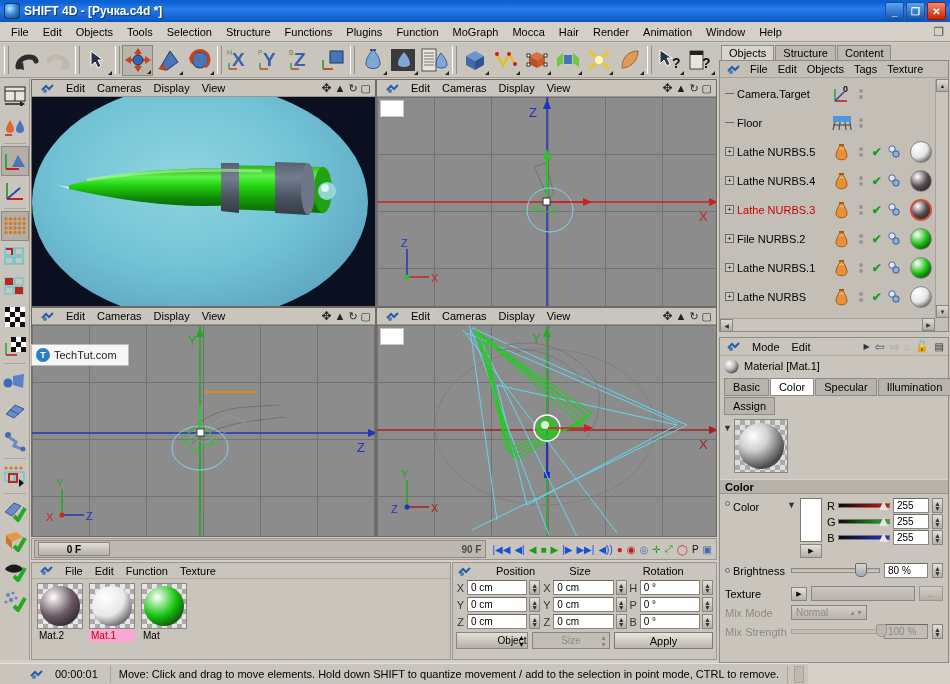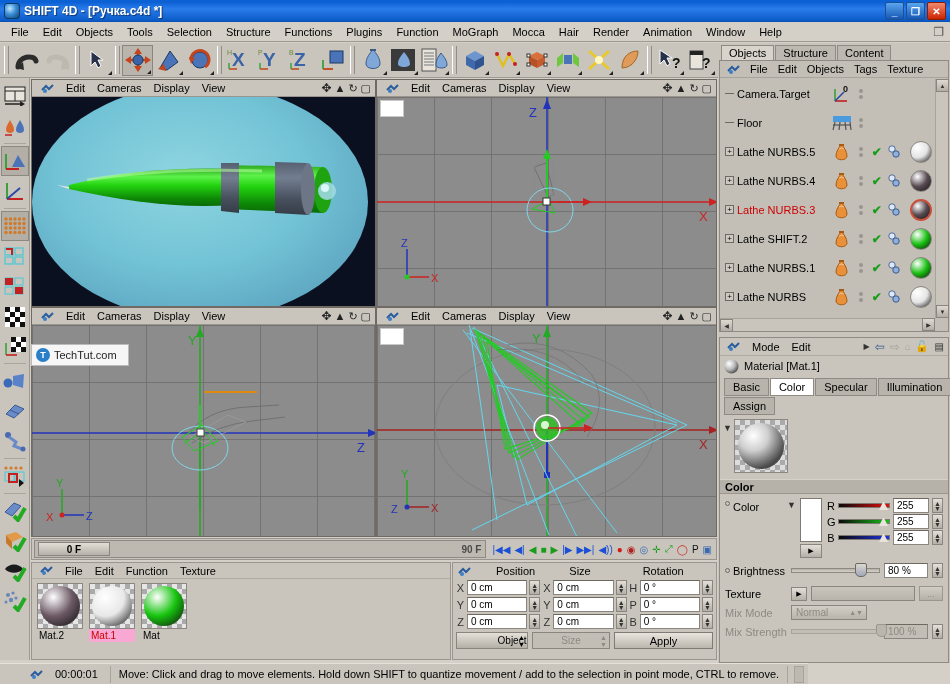--- a/index.html
+++ b/index.html
@@ -1157,21 +1157,21 @@
                 <circle cx="9" cy="10" r="3.2" fill="#8fb0dd" stroke="#3a5a8a"></circle>
               </svg>
             </div>
             <div style="width:30px;display:flex;justify-content:center;">
               <span style="width:22px;height:22px;border-radius:50%;display:block;border:2px solid #c8503a;background:radial-gradient(circle at 32% 28%, #ffffff 0%, #584b52 50%, #111 100%);"></span>
             </div>
           </div>
           <div class="om-row">
             <div style="width:118px;display:flex;align-items:center;padding-left:5px;">
               <span class="plus">+</span>
-              <span class="om-name">Lathe SHIFT.2</span>
+              <span class="om-name">File NURBS.2</span>
             </div>
             <div style="width:26px;display:flex;justify-content:center;">
               <svg width="17" height="20" viewBox="0 0 17 20">
                 <path d="M8.5 2 C6 6 3 9 3 14 C3 19 14 19 14 14 C14 9 11 6 8.5 2 Z" fill="#e8913a" stroke="#a85a10"></path>
                 <path d="M6 3 L11 3" stroke="#a85a10" stroke-width="2"></path>
                 <path d="M6 7 Q8.5 5 11 7" stroke="#fff" stroke-width="0.8" fill="none" opacity="0.6"></path>
               </svg>
             </div>
             <div style="width:16px;display:flex;flex-direction:column;align-items:center;gap:2px;">
               <span style="width:4px;height:4px;border-radius:50%;background:#9a968f;display:block;"></span>

